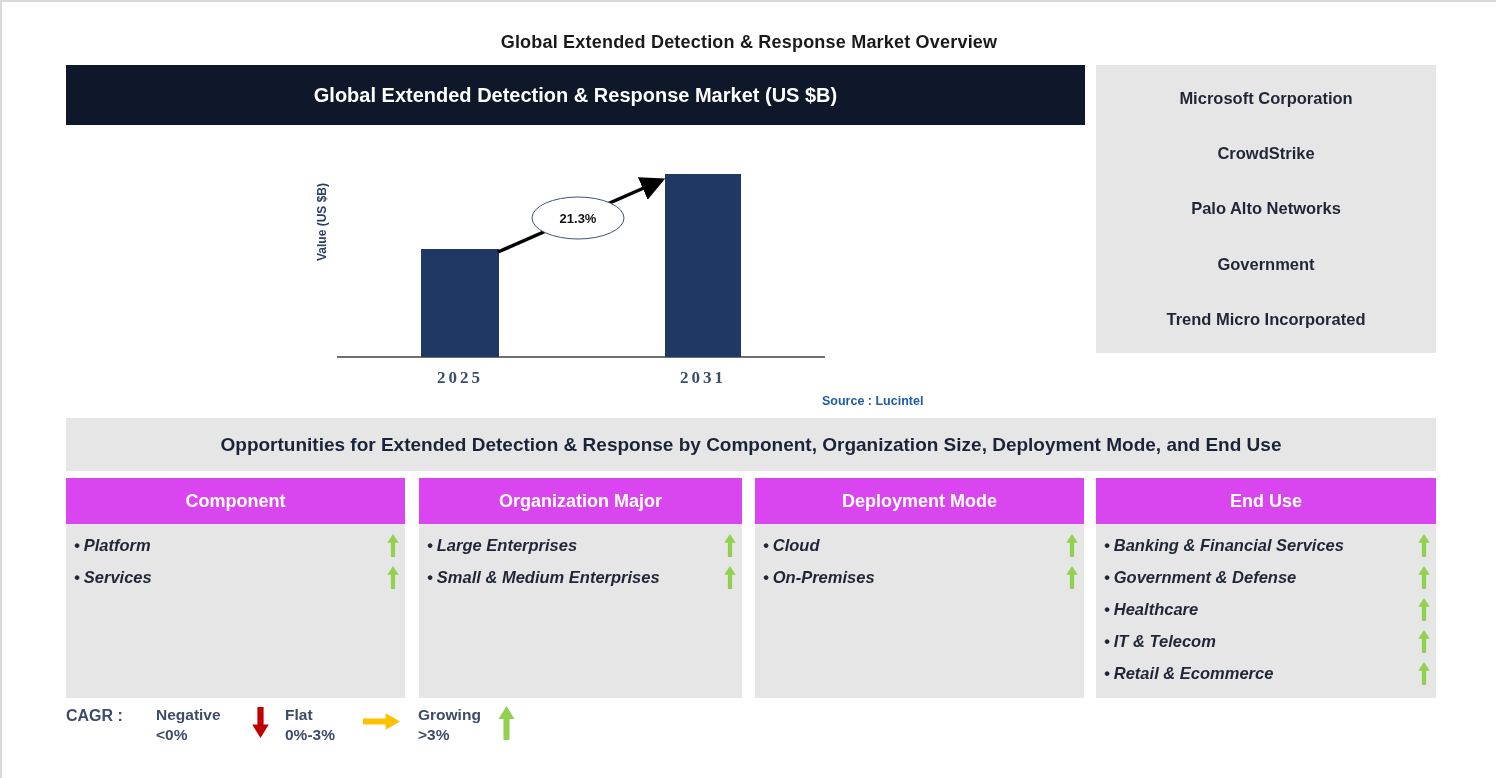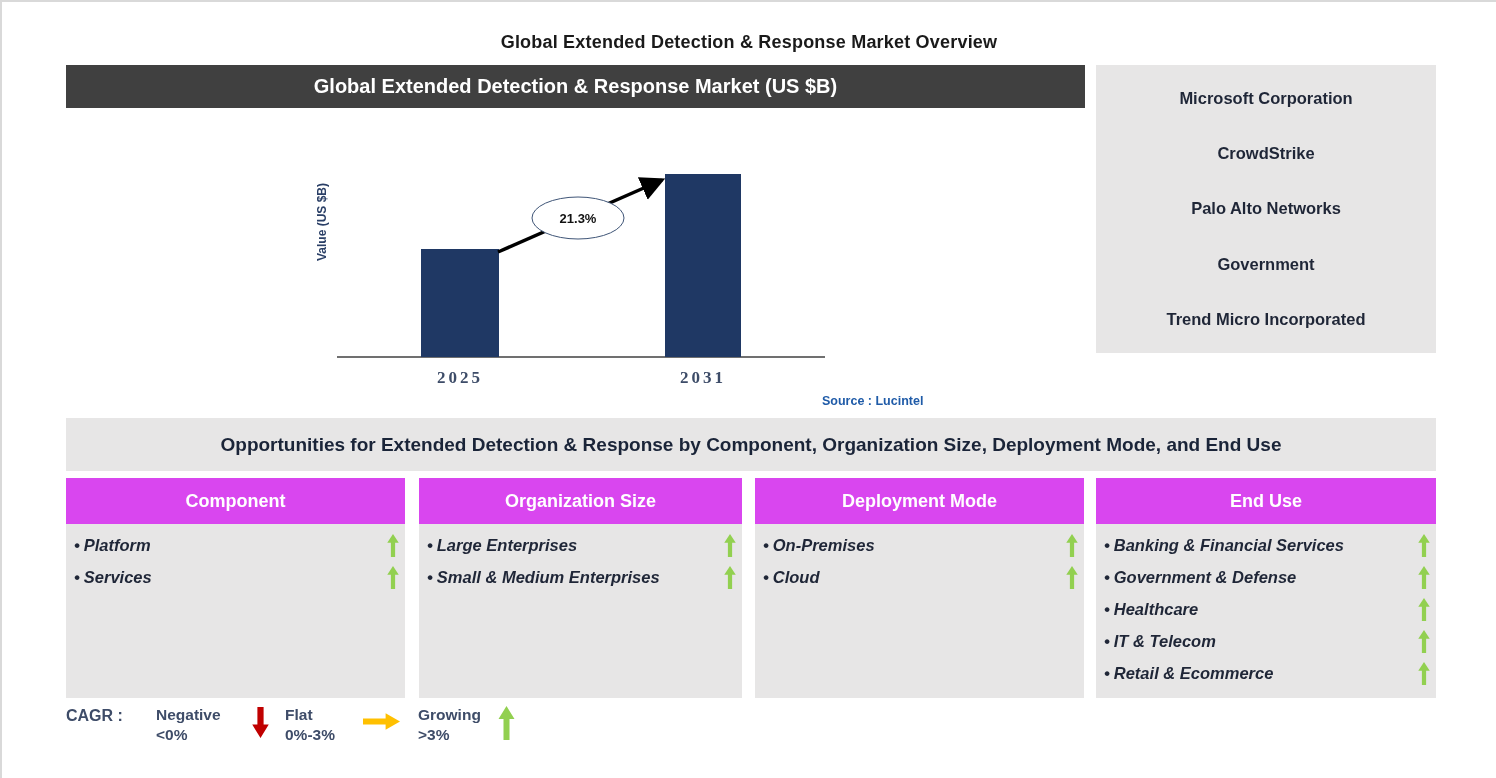--- a/index.html
+++ b/index.html
@@ -8,22 +8,22 @@
   .page {
     position:relative; width:1496px; height:778px; background:#ffffff;
     border-top:2px solid #d9d9d9; border-left:2px solid #d9d9d9; overflow:hidden;
   }
   .page-title {
     position:absolute; left:0; top:30px; width:100%; text-align:center;
     font-size:18px; font-weight:bold; color:#1a1a1a; letter-spacing:.2px;
   }
   
   .chart-header {
-    position:absolute; left:64px; top:63px; width:1019px; height:43px;
-    background:#404040; color:#ffffff; display:flex; align-items:center; justify-content:center;
+    position:absolute; left:64px; top:63px; width:1019px; height:60px;
+    background:#0f172a; color:#ffffff; display:flex; align-items:center; justify-content:center;
     font-size:20px; font-weight:bold;
   }
   .chart-svg { position:absolute; left:64px; top:123px; width:1019px; height:287px; }
   .axis-label-y { font-family:"Liberation Sans", sans-serif; font-size:12px; font-weight:bold; fill:#2a3f66; }
   .tick-label { font-family:"Liberation Serif", serif; font-size:17px; font-weight:bold; fill:#3d4c68; letter-spacing:3px; }
   .cagr-text { font-family:"Liberation Sans", sans-serif; font-size:13px; font-weight:bold; fill:#111111; }
   .source-note {
     position:absolute; left:820px; top:392px; font-size:12.5px; font-weight:bold; color:#1f5ba8;
   }
   
@@ -126,48 +126,48 @@
       <div class="seg-item">
         <span class="seg-label"><span class="bullet">•</span><span>Services</span></span>
         <svg class="up-arrow-small" viewBox="0 0 12 24">
             <path d="M6,0 L12,9 H8.2 V24 H3.8 V9 H0 Z" fill="#92D050"></path>
           </svg>
       </div>
     </div>
   </div>
 
   <div class="seg-col col-2">
-    <div class="seg-header">Organization Size</div>
+    <div class="seg-header">Organization Major</div>
     <div class="seg-body">
       <div class="seg-item">
         <span class="seg-label"><span class="bullet">•</span><span>Large Enterprises</span></span>
         <svg class="up-arrow-small" viewBox="0 0 12 24">
             <path d="M6,0 L12,9 H8.2 V24 H3.8 V9 H0 Z" fill="#92D050"></path>
           </svg>
       </div>
       <div class="seg-item">
         <span class="seg-label"><span class="bullet">•</span><span>Small &amp; Medium Enterprises</span></span>
         <svg class="up-arrow-small" viewBox="0 0 12 24">
             <path d="M6,0 L12,9 H8.2 V24 H3.8 V9 H0 Z" fill="#92D050"></path>
           </svg>
       </div>
     </div>
   </div>
 
   <div class="seg-col col-3">
     <div class="seg-header">Deployment Mode</div>
     <div class="seg-body">
       <div class="seg-item">
+        <span class="seg-label"><span class="bullet">•</span><span>Cloud</span></span>
+        <svg class="up-arrow-small" viewBox="0 0 12 24">
+            <path d="M6,0 L12,9 H8.2 V24 H3.8 V9 H0 Z" fill="#92D050"></path>
+          </svg>
+      </div>
+      <div class="seg-item">
         <span class="seg-label"><span class="bullet">•</span><span>On-Premises</span></span>
-        <svg class="up-arrow-small" viewBox="0 0 12 24">
-            <path d="M6,0 L12,9 H8.2 V24 H3.8 V9 H0 Z" fill="#92D050"></path>
-          </svg>
-      </div>
-      <div class="seg-item">
-        <span class="seg-label"><span class="bullet">•</span><span>Cloud</span></span>
         <svg class="up-arrow-small" viewBox="0 0 12 24">
             <path d="M6,0 L12,9 H8.2 V24 H3.8 V9 H0 Z" fill="#92D050"></path>
           </svg>
       </div>
     </div>
   </div>
 
   <div class="seg-col col-4">
     <div class="seg-header">End Use</div>
     <div class="seg-body">

